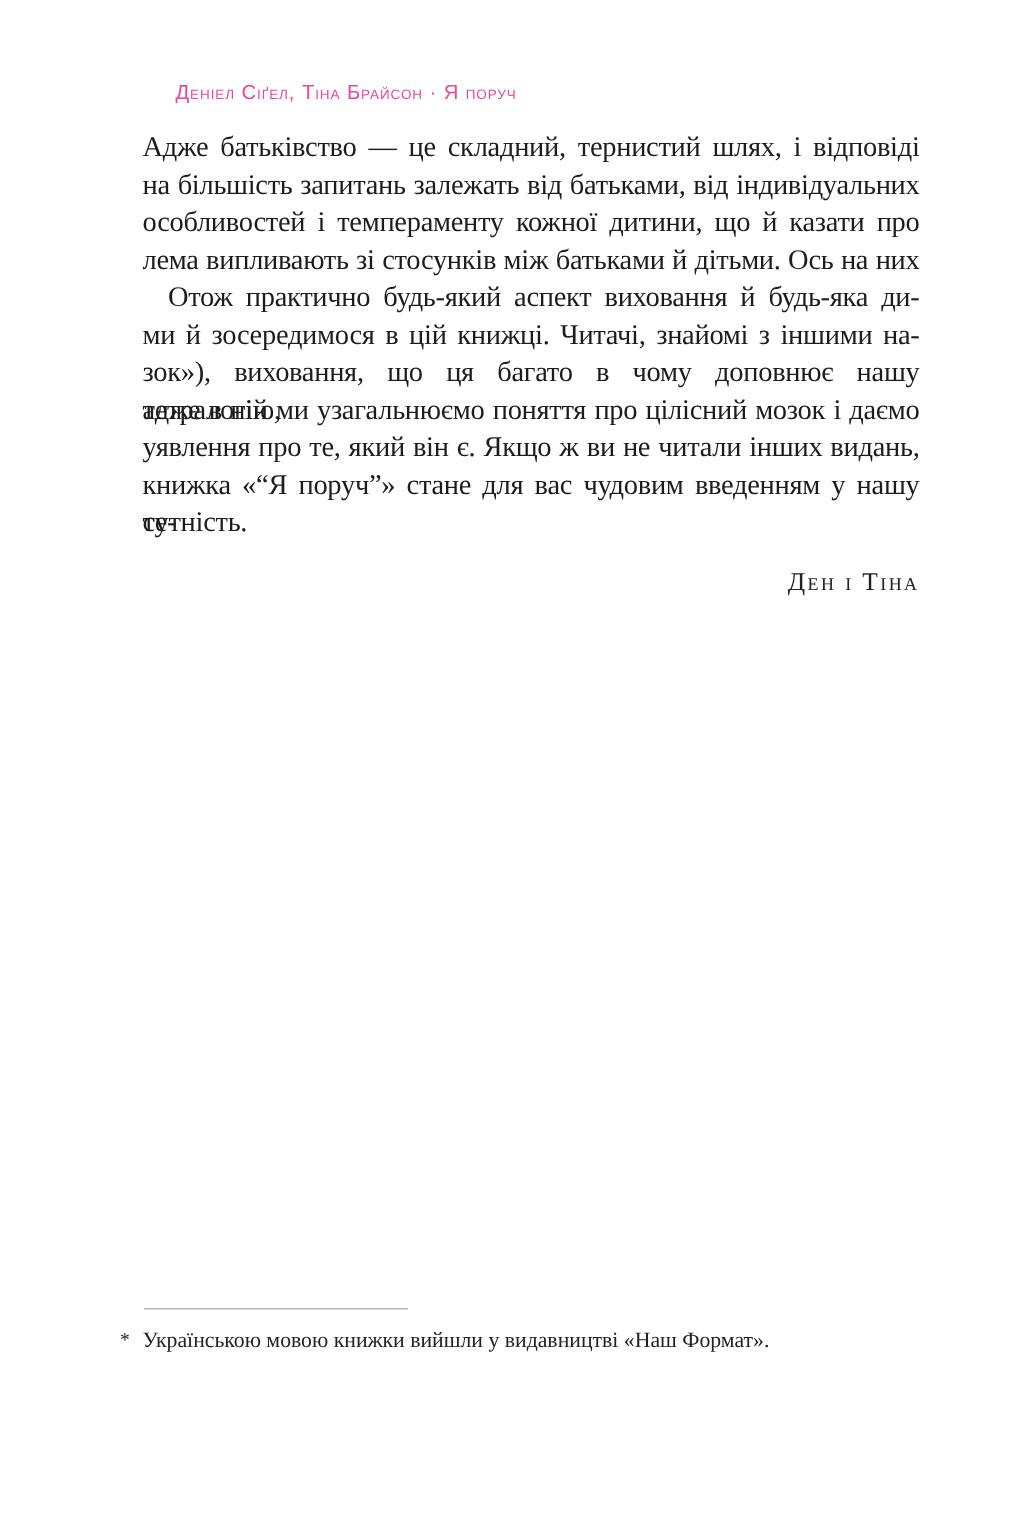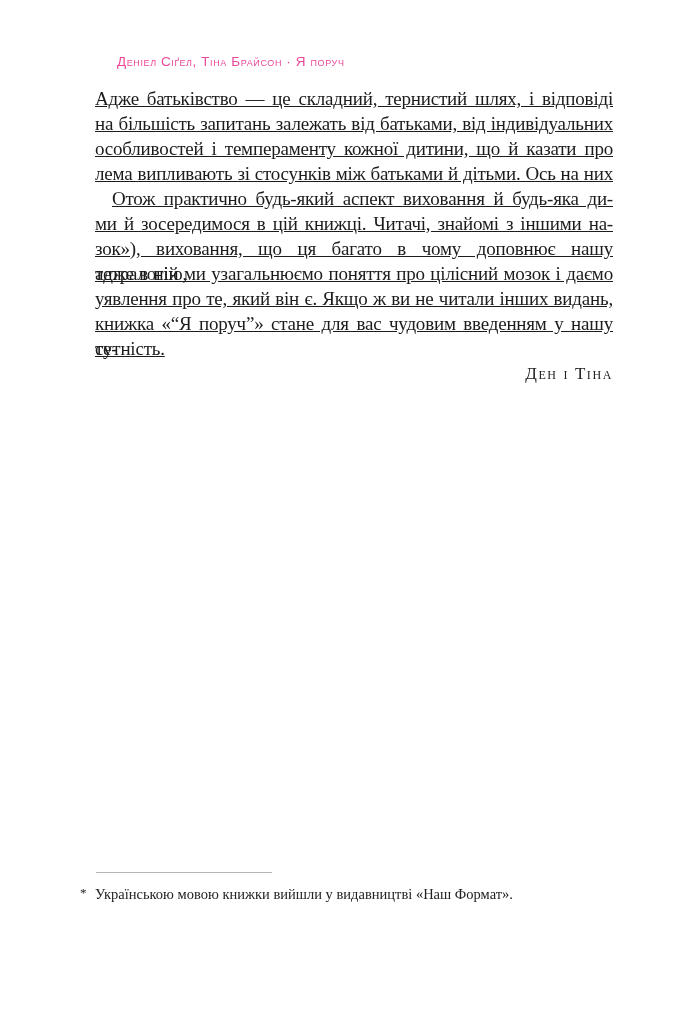--- a/index.html
+++ b/index.html
@@ -29,21 +29,21 @@
   
   .text-block {
     position: absolute;
     top: 86px;
     left: 95px;
     width: 518px;
     font-size: 19px;
     line-height: 25px;
     letter-spacing: -0.2px;
   }
-  .para { margin: 0; text-decoration: underline; }
+  .para { margin: 0; }
   .line {
     text-align: justify;
     text-align-last: justify;
     white-space: normal;
     height: 25px;
     overflow: visible;
   }
   .line.last { text-align-last: left; }
   .line.first-indent { text-indent: 17px; }
   .line sup {
@@ -52,21 +52,21 @@
     vertical-align: super;
   }
 
   .signature {
     text-align: right;
     line-height: 25px;
     font-variant: small-caps;
     font-size: 17px;
     letter-spacing: 1.6px;
     color: #222222;
-    margin-top: 0;
+    margin-top: 14px;
   }
 
   
   .footnote {
     position: absolute;
     left: 80px;
     top: 872px;
     width: 533px;
     font-size: 14.5px;
     line-height: 20px;

